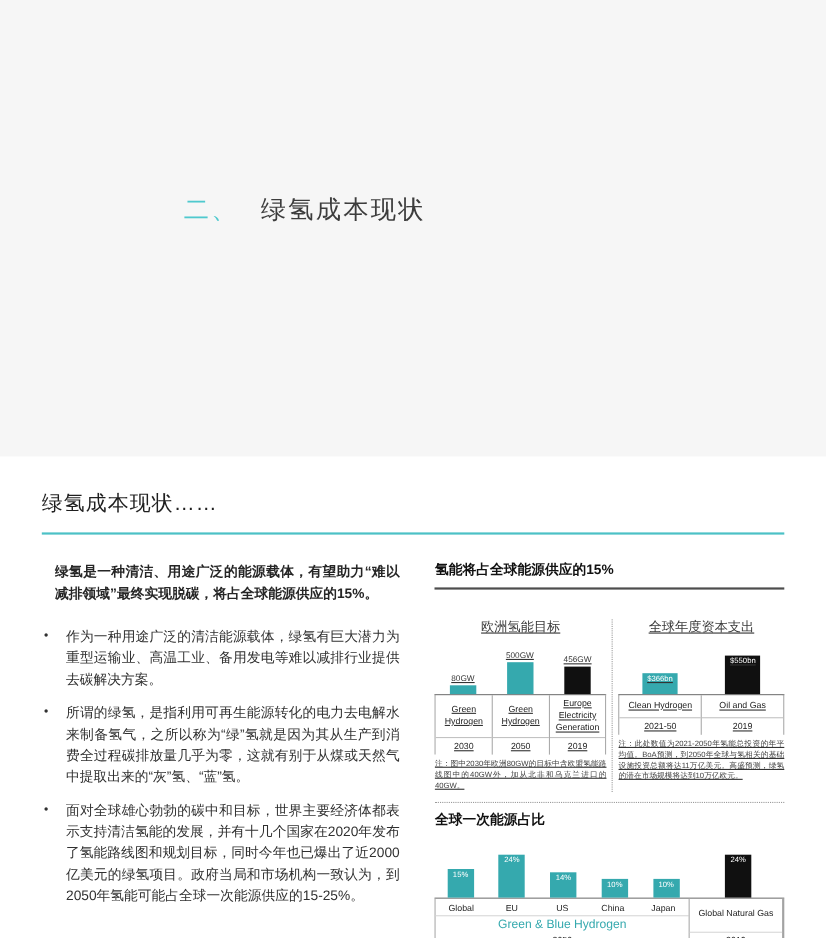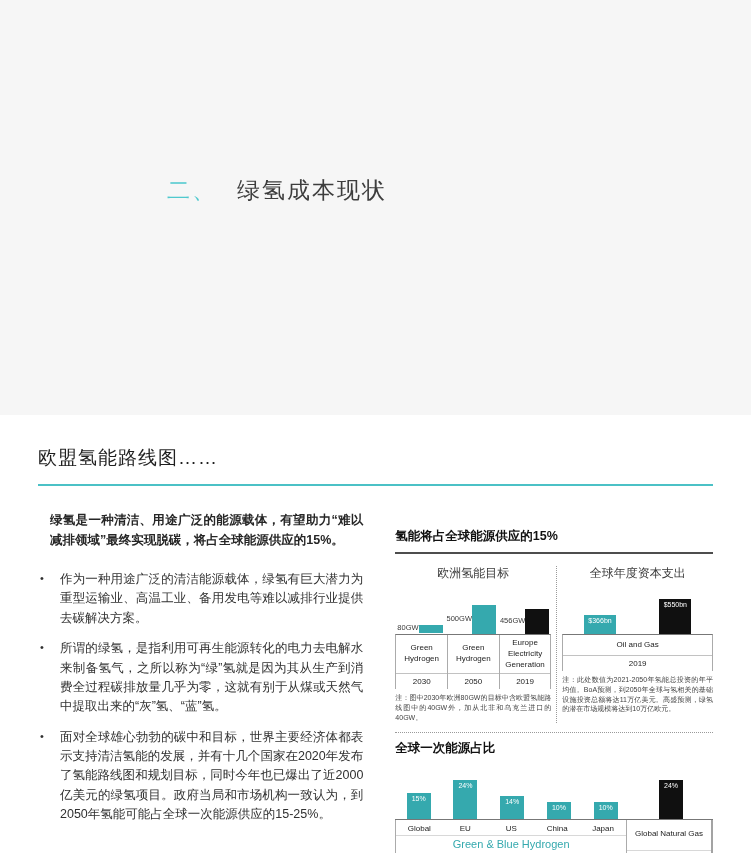--- a/index.html
+++ b/index.html
@@ -24,29 +24,29 @@
   .left-col{width:338px;}
   .intro{font-size:12.5px;font-weight:bold;line-height:1.6;color:#262626;margin:0 0 20px 12px;text-align:justify;}
   .bullets{list-style:none;margin:0;padding:0;}
   .bullets li{
     position:relative;padding-left:22px;margin-bottom:11px;
     font-size:12.5px;line-height:1.55;color:#303030;text-align:justify;
   }
   .bullets li::before{content:"•";position:absolute;left:2px;top:0;font-size:11px;color:#303030;}
   
   .right-col{width:330px;}
-  .right-header{font-size:12.5px;font-weight:bold;color:#111;margin-top:18px;}
+  .right-header{font-size:12.5px;font-weight:bold;color:#111;}
   .header-rule{height:2px;background:#4d4d4d;margin-top:7px;}
-  .charts-row{display:flex;margin-top:8px;}
+  .charts-row{display:flex;margin-top:23px;text-decoration:underline;}
   .chart1{width:156px;}
   .vdivider{border-left:1px dotted #9a9a9a;margin:4px 5px 0 5px;}
   .chart2{flex:1;}
   .chart-title{text-align:center;font-size:12px;color:#3a3a3a;margin:3px 0 4px 0;}
   .bars{display:flex;align-items:flex-end;justify-content:space-around;height:48px;}
-  .bar-col{display:flex;flex-direction:row;align-items:center;justify-content:flex-end;}
+  .bar-col{display:flex;flex-direction:column;align-items:center;justify-content:flex-end;}
   .bar-val-above{font-size:7.5px;color:#3a3a3a;margin-bottom:2px;}
   .bar{width:24px;box-sizing:border-box;}
   .bar.wide{width:32px;}
   .bar.teal{background:#35a9ae;}
   .bar.black{background:#101010;}
   .bar-val-in{display:block;color:#ffffff;font-size:7px;text-align:center;padding-top:2px;}
   .label-grid{display:flex;border-top:1.5px solid #777;border-left:1px solid #ababab;border-right:1px solid #ababab;}
   .label-cell{flex:1;text-align:center;display:flex;flex-direction:column;}
   .label-cell + .label-cell{border-left:1px solid #ababab;}
   .cell-name{font-size:8px;color:#222;line-height:1.35;display:flex;align-items:center;justify-content:center;padding:3px 2px;}
@@ -74,21 +74,21 @@
 </head>
 <body>
 
 <section class="slide slide-top">
   <h1 class="s1-title">
     <span class="s1-num">二、</span><span>绿氢成本现状</span>
   </h1>
 </section>
 
 <section class="slide slide-bottom">
-  <h2 class="s2-title">欧盟氢能路线图……</h2>
+  <h2 class="s2-title">绿氢成本现状……</h2>
   <div class="title-rule"></div>
 
   <div class="columns">
 
     <div class="left-col">
       <p class="intro">绿氢是一种清洁、用途广泛的能源载体，有望助力“难以减排领域”最终实现脱碳，将占全球能源供应的15%。</p>
       <ul class="bullets">
         <li>作为一种用途广泛的清洁能源载体，绿氢有巨大潜力为重型运输业、高温工业、备用发电等难以减排行业提供去碳解决方案。</li>
         <li>所谓的绿氢，是指利用可再生能源转化的电力去电解水来制备氢气，之所以称为“绿”氢就是因为其从生产到消费全过程碳排放量几乎为零，这就有别于从煤或天然气中提取出来的“灰”氢、“蓝”氢。</li>
         <li>面对全球雄心勃勃的碳中和目标，世界主要经济体都表示支持清洁氢能的发展，并有十几个国家在2020年发布了氢能路线图和规划目标，同时今年也已爆出了近2000亿美元的绿氢项目。政府当局和市场机构一致认为，到2050年氢能可能占全球一次能源供应的15-25%。</li>
@@ -145,20 +145,24 @@
               </div>
             </div>
             <div class="bar-col">
               <div class="bar black wide" style="height:35px">
                 <span class="bar-val-in">$550bn</span>
               </div>
             </div>
           </div>
           <div class="label-grid short">
             <div class="label-cell">
+              <div class="cell-name">Clean Hydrogen</div>
+              <div class="cell-year">2021-50</div>
+            </div>
+            <div class="label-cell">
               <div class="cell-name">Oil and Gas</div>
               <div class="cell-year">2019</div>
             </div>
           </div>
           <p class="note">注：此处数值为2021-2050年氢能总投资的年平均值。BoA预测，到2050年全球与氢相关的基础设施投资总额将达11万亿美元。高盛预测，绿氢的潜在市场规模将达到10万亿欧元。</p>
         </div>
       </div>
 
       <div class="hdot"></div>
 

